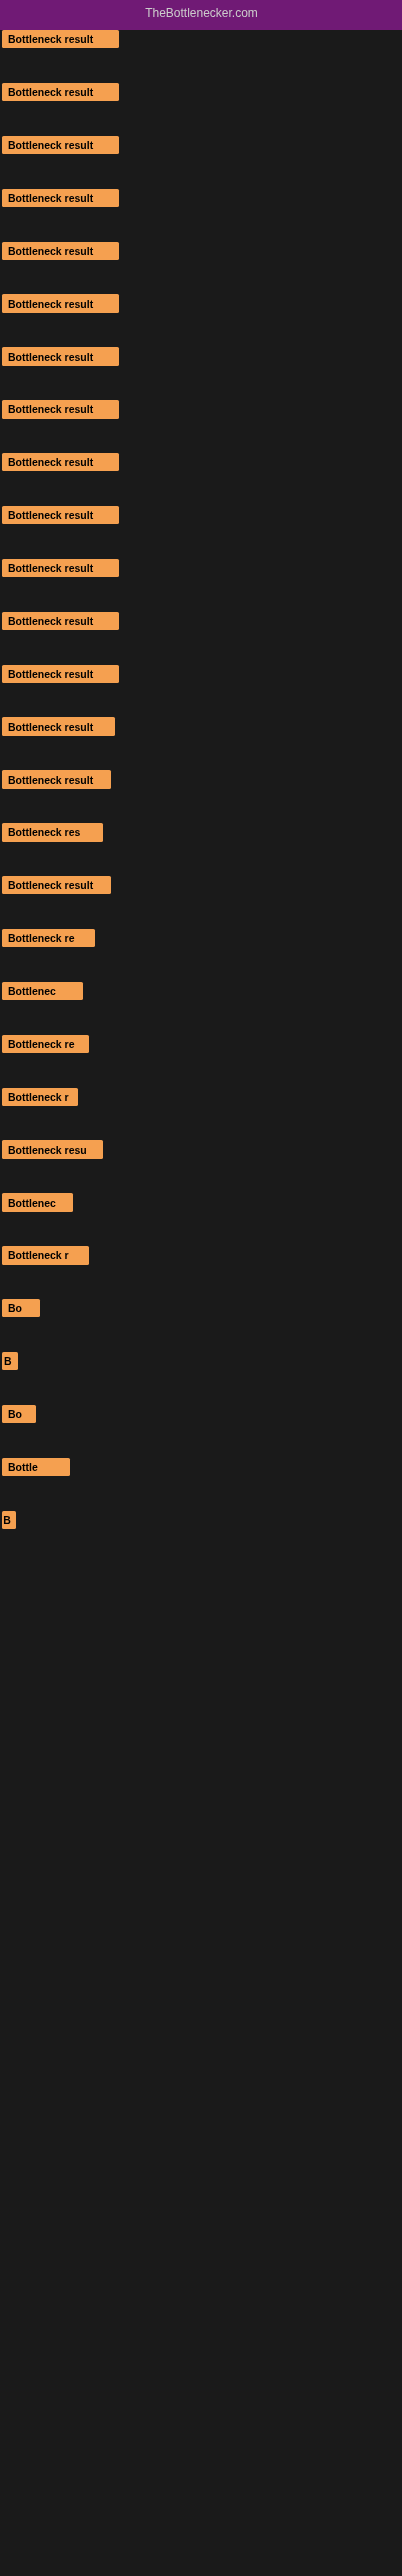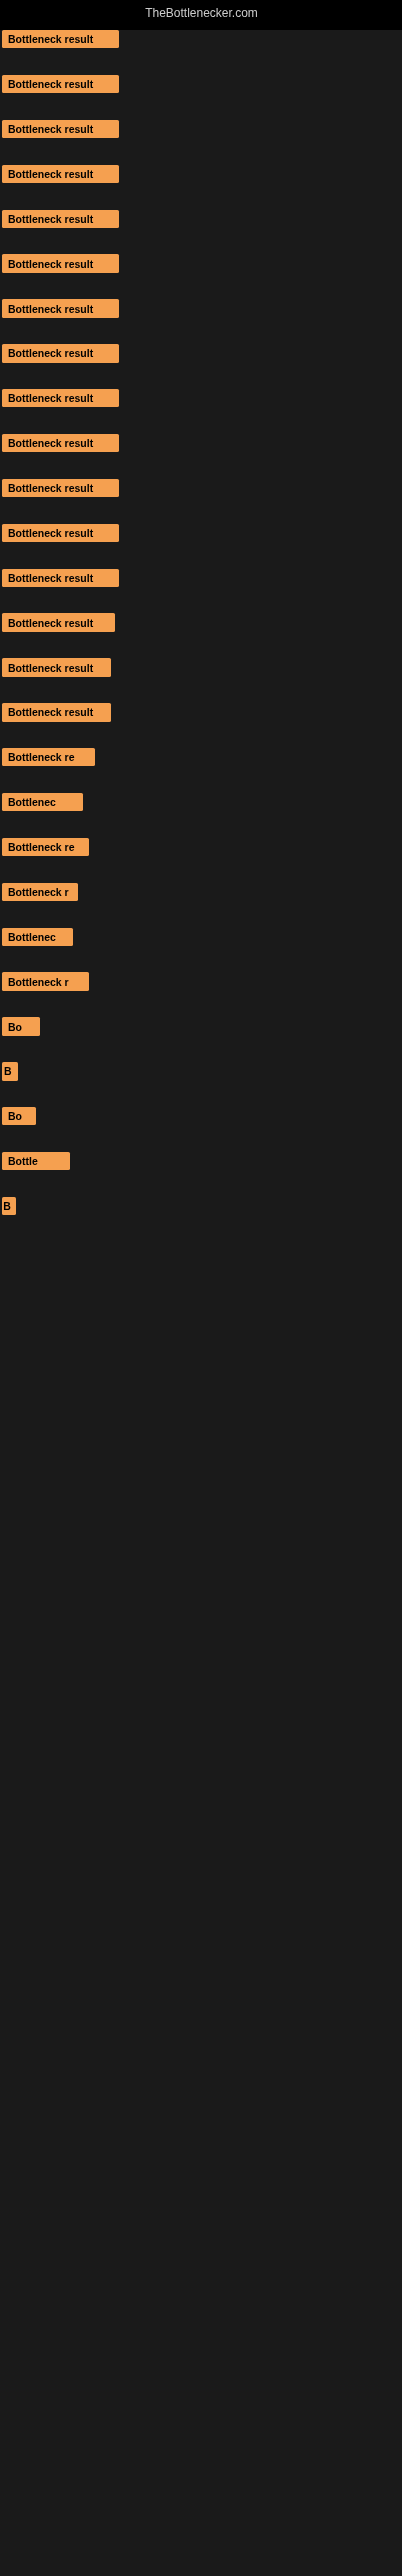--- a/index.html
+++ b/index.html
@@ -13,35 +13,35 @@
       background-color: #1a1a1a;
       font-family: Arial, sans-serif;
       position: relative;
     }
     .header {
       text-align: center;
       padding: 6.4px 0 9.7px 0;
       color: #cccccc;
       font-size: 12px;
       font-weight: normal;
-      background-color: #000000;
+      background-color: #701a75;
     }
     .page-container {
       width: 403px;
       background-color: #1a1a1a;
       padding: 0;
     }
     .bottleneck-item {
       display: block;
       background-color: #f5a050;
       color: #000;
       font-size: 10.5px;
       font-weight: bold;
       padding: 3.2px 6.4px;
-      margin-bottom: 4px;
+      margin-bottom: 12px;
       white-space: nowrap;
       overflow: hidden;
       text-overflow: clip;
       border-radius: 1.6px;
     }
     .row-container {
       display: flex;
       align-items: center;
       margin-bottom: 22.5px;
       padding-left: 1.6px;
@@ -126,34 +126,40 @@
   </div>
   <div class="row-container row-13">
     <span class="bottleneck-item">Bottleneck result</span>
   </div>
   <div class="row-container row-14">
     <span class="bottleneck-item">Bottleneck result</span>
   </div>
   <div class="row-container row-15">
     <span class="bottleneck-item">Bottleneck result</span>
   </div>
+  <div class="row-container row-16">
+    <span class="bottleneck-item">Bottleneck res</span>
+  </div>
   <div class="row-container row-17">
     <span class="bottleneck-item">Bottleneck result</span>
   </div>
   <div class="row-container row-18">
     <span class="bottleneck-item">Bottleneck re</span>
   </div>
   <div class="row-container row-19">
     <span class="bottleneck-item">Bottlenec</span>
   </div>
   <div class="row-container row-20">
     <span class="bottleneck-item">Bottleneck re</span>
   </div>
   <div class="row-container row-21">
     <span class="bottleneck-item">Bottleneck r</span>
+  </div>
+  <div class="row-container row-22">
+    <span class="bottleneck-item">Bottleneck resu</span>
   </div>
   <div class="row-container row-23">
     <span class="bottleneck-item">Bottlenec</span>
   </div>
   <div class="row-container row-24">
     <span class="bottleneck-item">Bottleneck r</span>
   </div>
   <div class="row-container row-26">
     <span class="bottleneck-item">Bo</span>
   </div>

